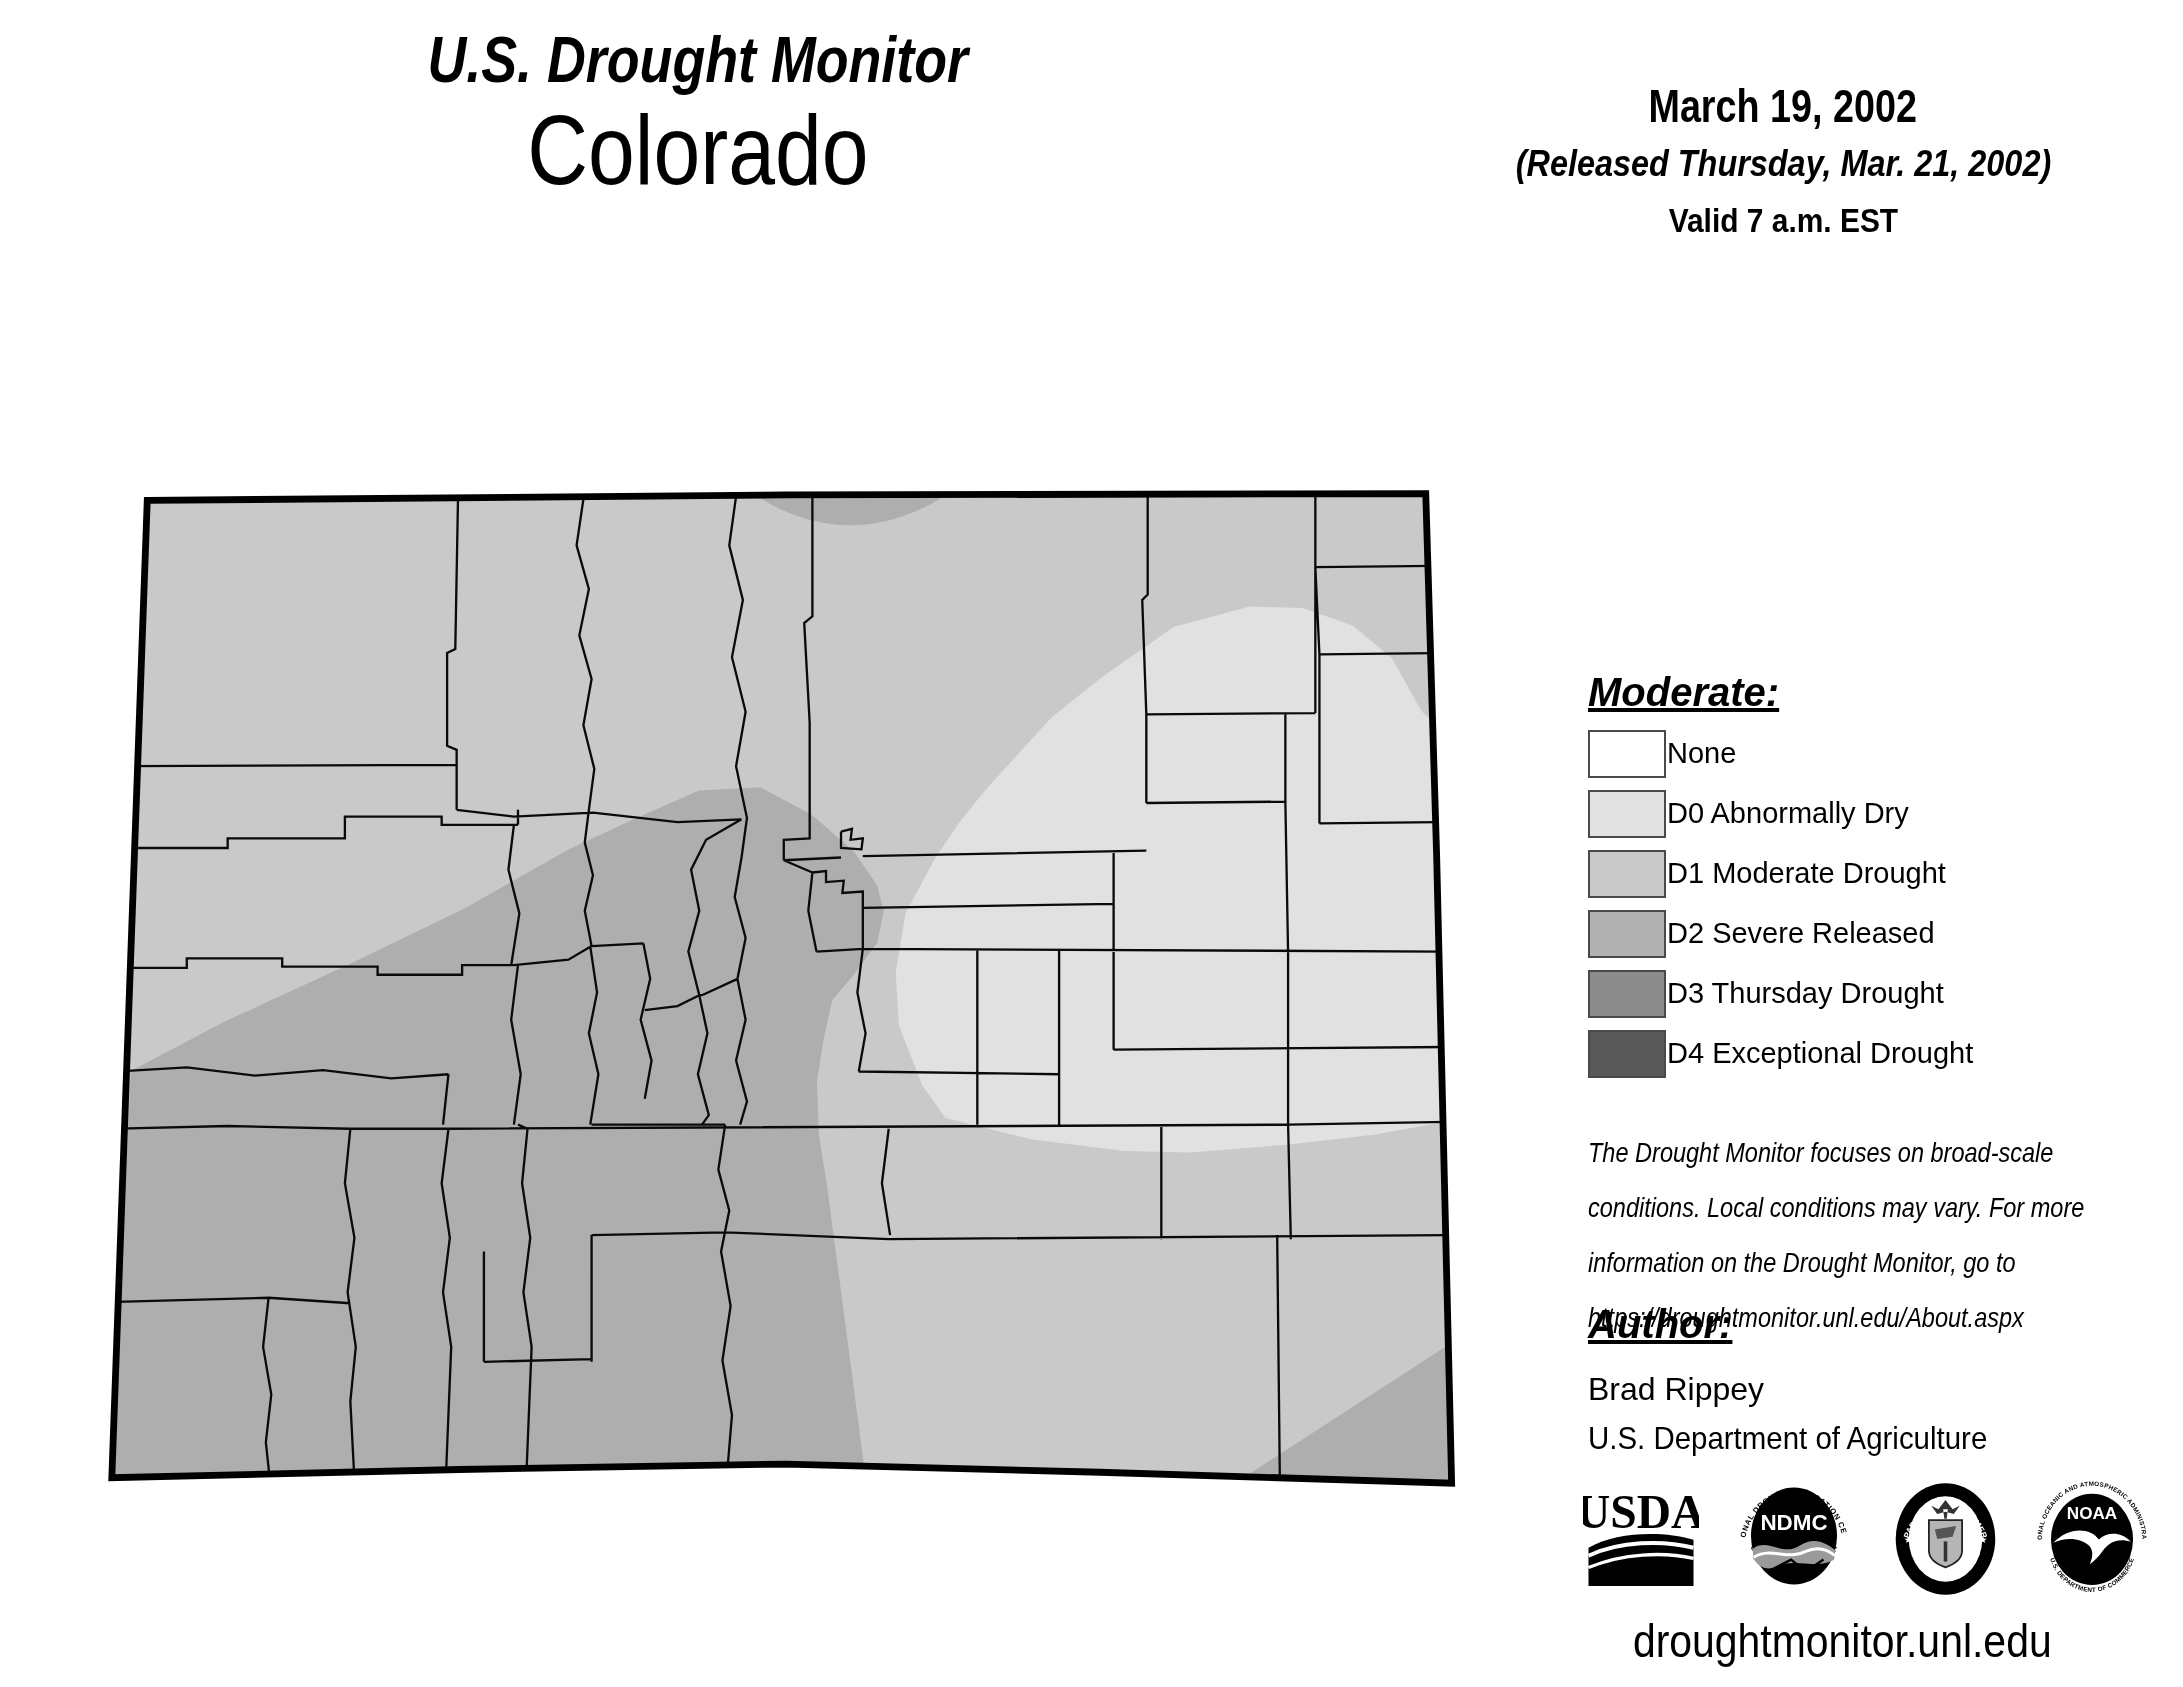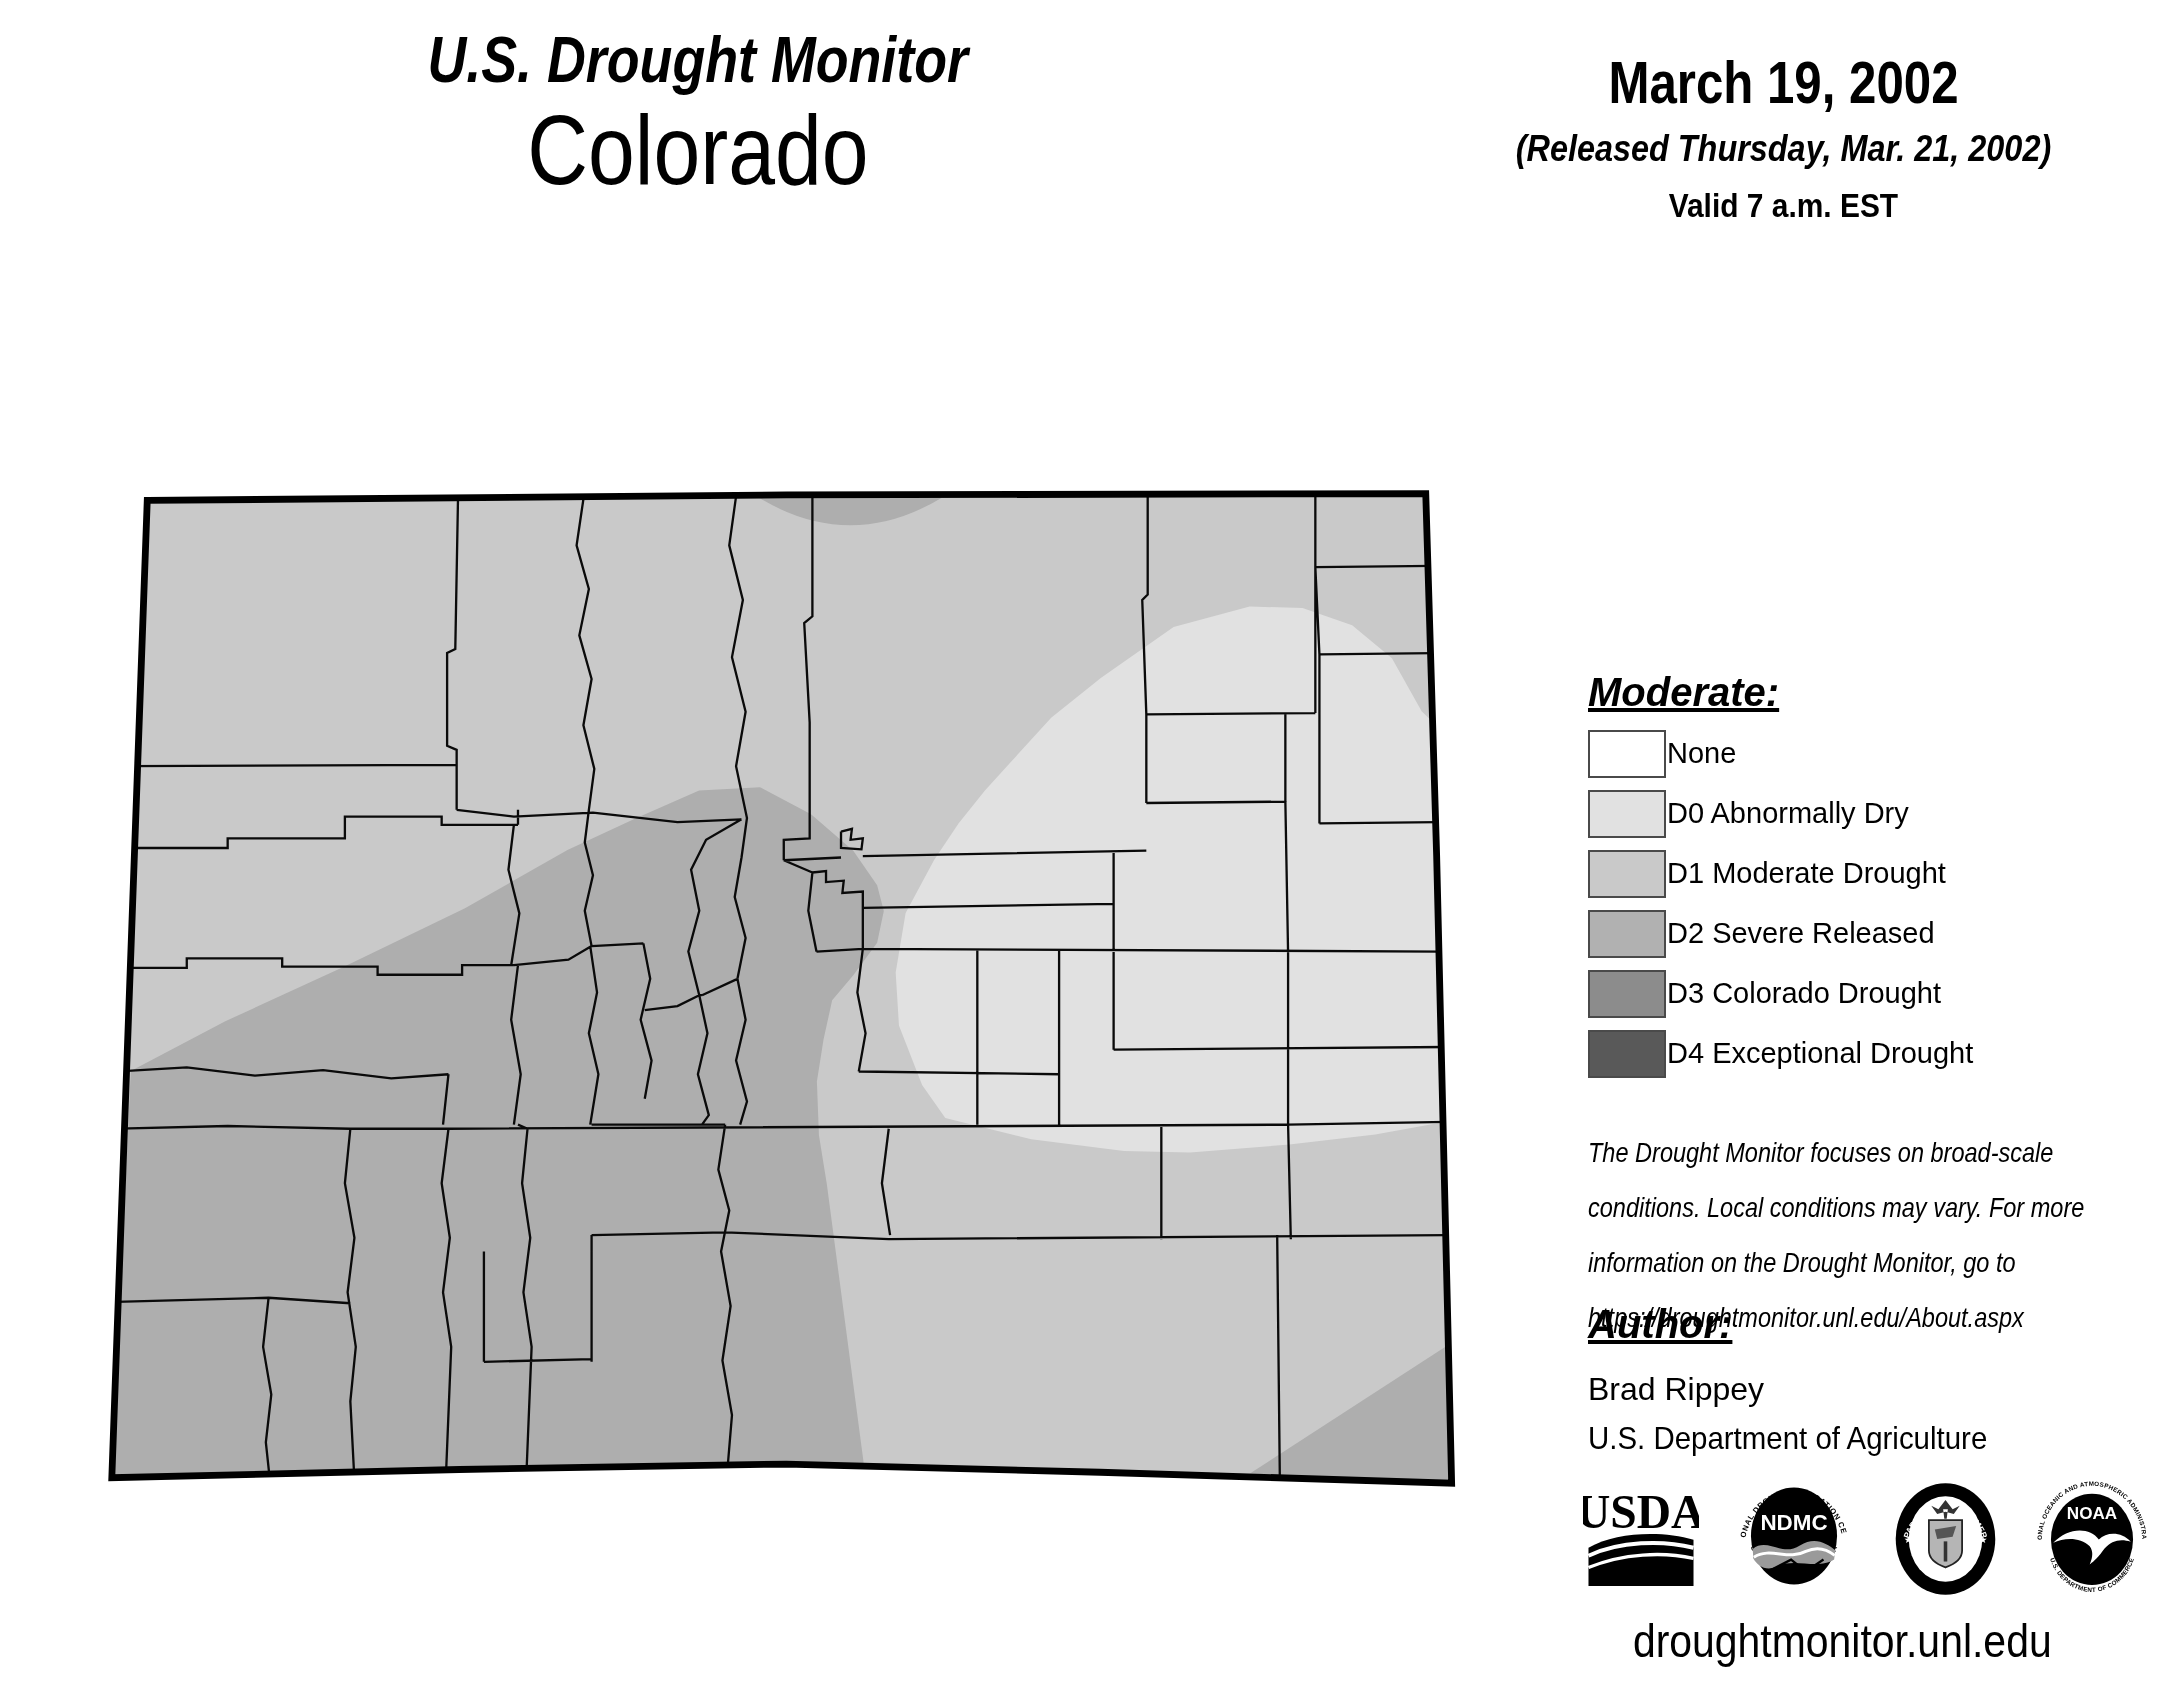--- a/index.html
+++ b/index.html
@@ -10,21 +10,21 @@
   .squeezeL{display:inline-block;transform-origin:left center;}
 
   
   #title-block{left:301px;top:25px;width:794px;}
   #title-line1{font-size:64px;font-weight:bold;font-style:italic;line-height:1.1;}
   #title-line1 .squeeze{transform:scaleX(.84);}
   #title-line2{font-size:99px;font-weight:normal;line-height:1.12;}
   #title-line2 .squeeze{transform:scaleX(.85);}
 
   #date-block{left:1452px;top:48px;width:662px;}
-  #date-main{font-size:60px;font-weight:bold;line-height:1.15;}
+  #date-main{font-size:46px;font-weight:bold;line-height:1.15;margin-top:32px;}
   #date-main .squeeze{transform:scaleX(.82);}
   #date-released{font-size:36px;font-weight:bold;font-style:italic;margin-top:10.6px;}
   #date-released .squeeze{transform:scaleX(.90);}
   #date-valid{font-size:34px;font-weight:bold;margin-top:16px;}
   #date-valid .squeeze{transform:scaleX(.88);}
 
   
   #legend{left:1588px;top:670px;width:569px;}
   #legend-heading{font-size:40px;font-weight:bold;font-style:italic;text-decoration:underline;margin-bottom:14.6px;}
   .legend-row{display:flex;align-items:center;margin-bottom:12px;}
@@ -163,21 +163,21 @@
   <div class="legend-row">
     <div class="legend-swatch" style="background: rgb(201, 201, 201);"></div>
     <div class="legend-label">D1 Moderate Drought</div>
   </div>
   <div class="legend-row">
     <div class="legend-swatch" style="background: rgb(177, 177, 177);"></div>
     <div class="legend-label">D2 Severe Released</div>
   </div>
   <div class="legend-row">
     <div class="legend-swatch" style="background: rgb(140, 140, 140);"></div>
-    <div class="legend-label">D3 Colorado Drought</div>
+    <div class="legend-label">D3 Thursday Drought</div>
   </div>
   <div class="legend-row">
     <div class="legend-swatch" style="background: rgb(89, 89, 89);"></div>
     <div class="legend-label">D4 Exceptional Drought</div>
   </div>
 </div>
 
 <div class="abs" id="disclaimer">
   <div class="line"><span class="squeezeL">The Drought Monitor focuses on broad-scale</span></div>
   <div class="line"><span class="squeezeL">conditions. Local conditions may vary. For more</span></div>

